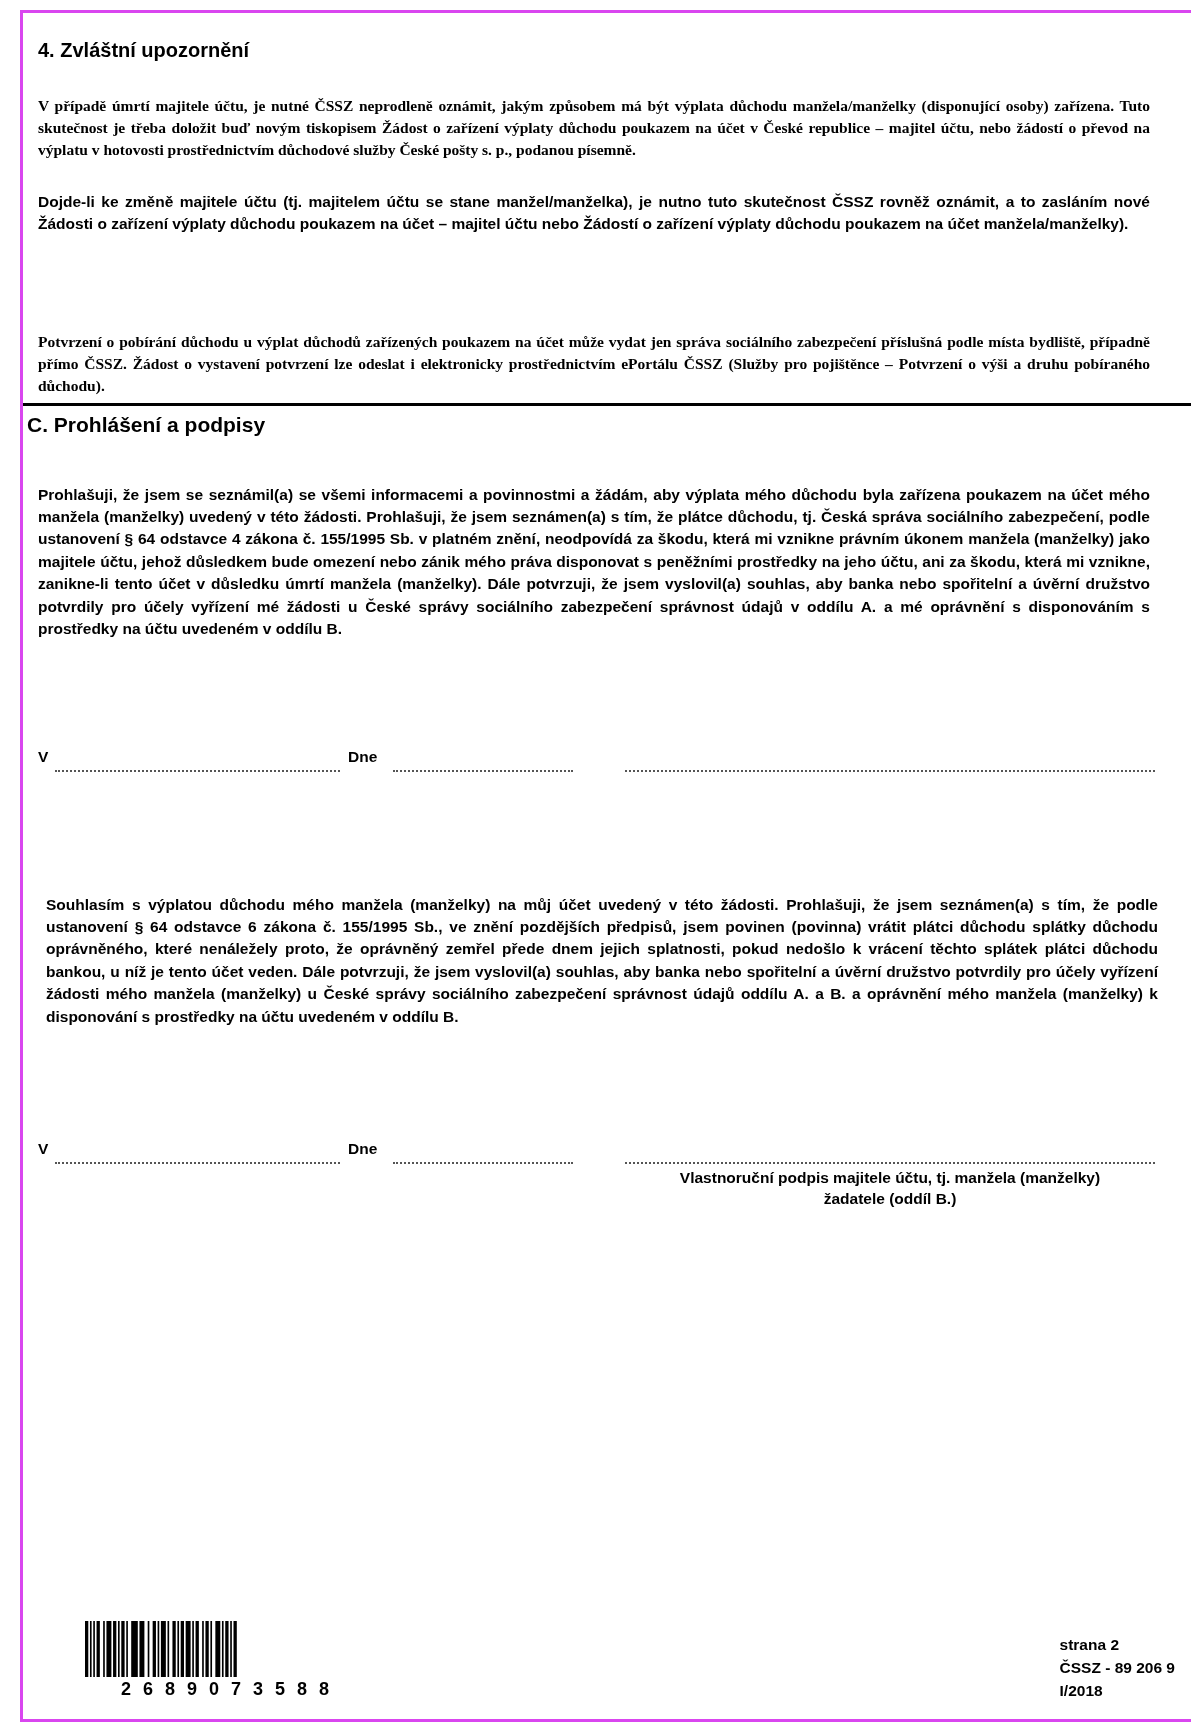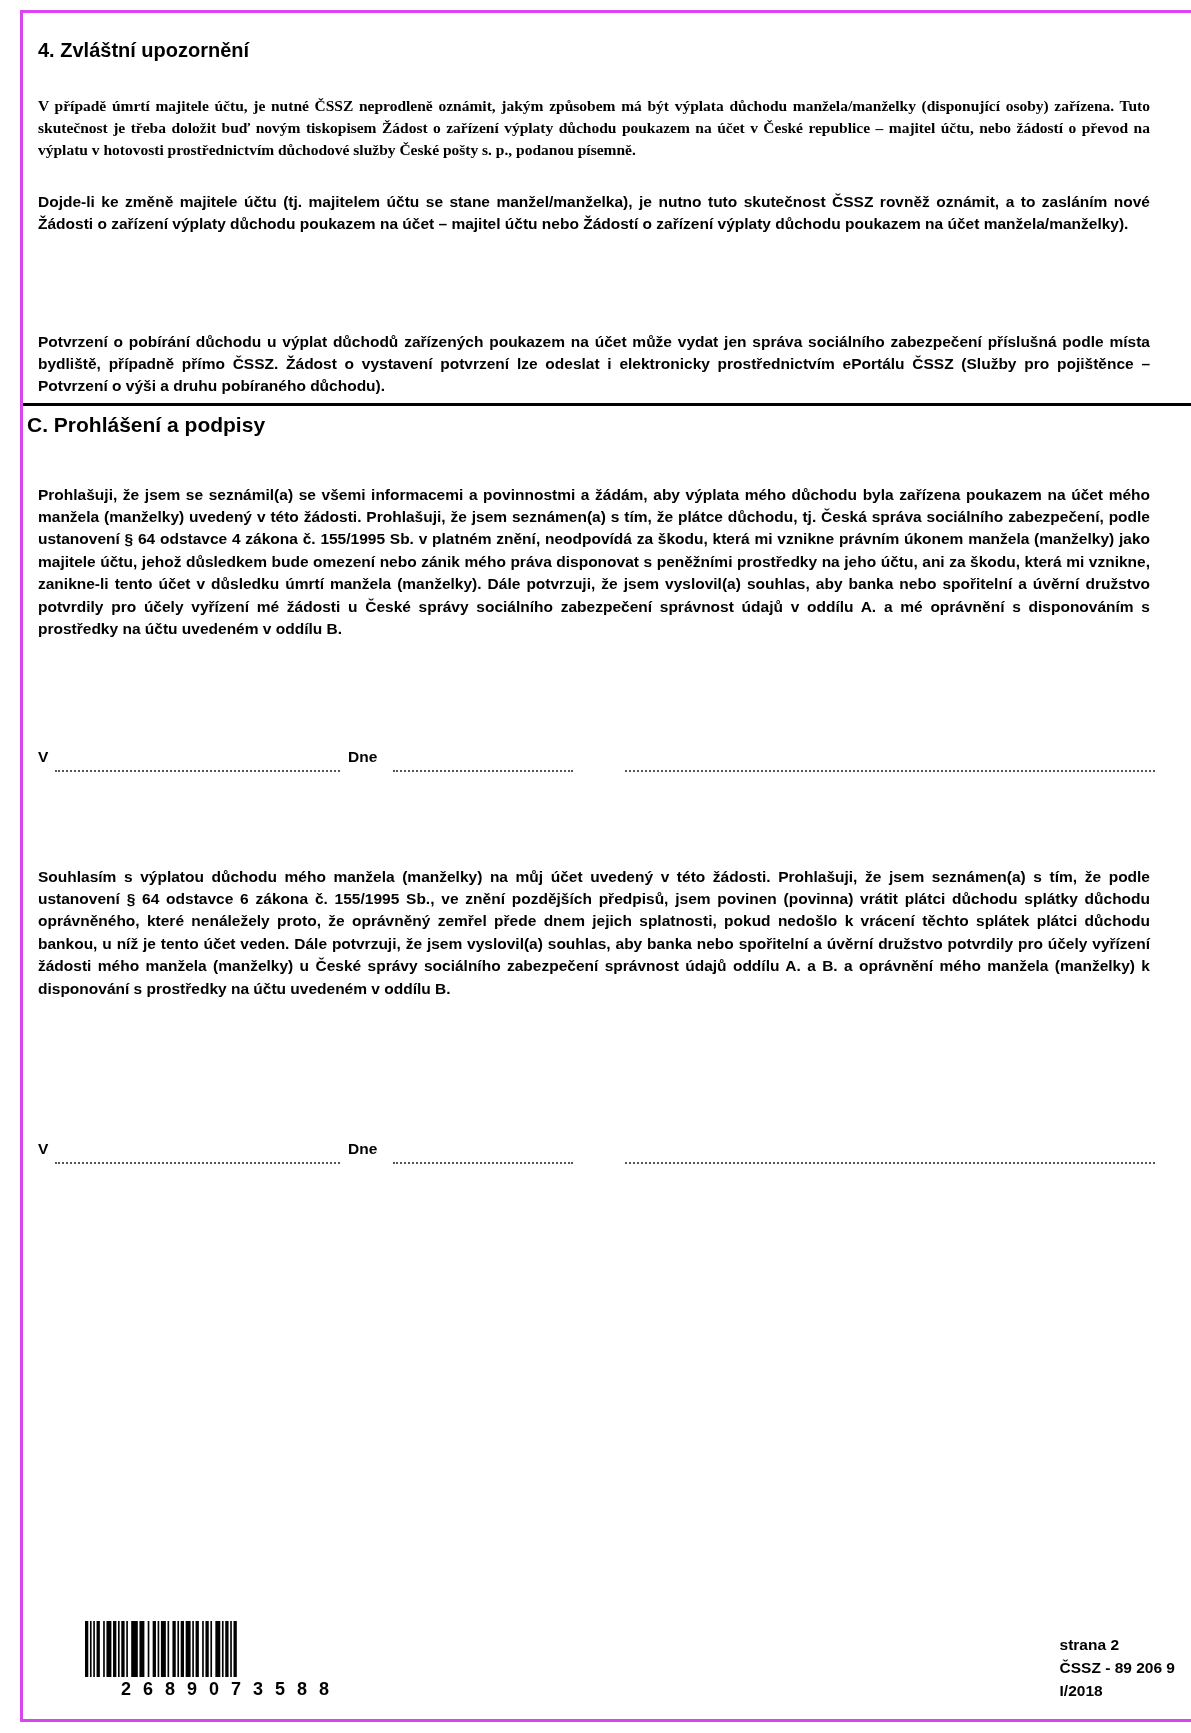--- a/index.html
+++ b/index.html
@@ -21,32 +21,32 @@
     font-size:20px;
   }
   .para {
     position:absolute; left:15px; width:1112px;
     font-size:15.5px; line-height:22.4px;
     text-align:justify; text-justify:inter-word;
   }
   .p1 { top:66px;font-family:Liberation Serif, serif; }
   .p2 { top:162px; }
   .p3 { top:246px; }
-  .p4 { top:302px; }
+  .p4 { top:302px;font-family:Liberation Serif, serif; }
 
   .divider {
     position:absolute; left:0; right:0; top:390px;
     height:3px; background:#000;
   }
   .secC-heading {
     position:absolute; left:4px; top:400px;
     font-size:21px;
   }
   .decl-a { top:455px; }
-  .decl-b { top:837px; }
+  .decl-b { top:865px;margin-left:8px; }
 
   .sig-row { position:absolute; left:0; width:1142px; height:80px; }
   .sig-a { top:735px; }
   .sig-b { top:1127px; }
   .sig-label { position:absolute; top:0; font-size:15.5px; }
   .v-label   { left:15px; }
   .dne-label { left:325px; }
   .dots {
     position:absolute; height:20px;
     border-bottom:2px dotted #555;
@@ -96,20 +96,24 @@
     </div>
 
     <p class="para decl-b">Souhlasím s výplatou důchodu mého manžela (manželky) na můj účet uvedený v této žádosti. Prohlašuji, že jsem seznámen(a) s tím, že podle ustanovení § 64 odstavce 6 zákona č. 155/1995 Sb., ve znění pozdějších předpisů, jsem povinen (povinna) vrátit plátci důchodu splátky důchodu oprávněného, které nenáležely proto, že oprávněný zemřel přede dnem jejich splatnosti, pokud nedošlo k vrácení těchto splátek plátci důchodu bankou, u níž je tento účet veden. Dále potvrzuji, že jsem vyslovil(a) souhlas, aby banka nebo spořitelní a úvěrní družstvo potvrdily pro účely vyřízení žádosti mého manžela (manželky) u České správy sociálního zabezpečení správnost údajů oddílu A. a B. a oprávnění mého manžela (manželky) k disponování s prostředky na účtu uvedeném v oddílu B.</p>
 
     <div class="sig-row sig-b">
       <span class="sig-label v-label">V</span>
       <div class="dots dots-place"></div>
       <span class="sig-label dne-label">Dne</span>
       <div class="dots dots-date"></div>
       <div class="dots dots-sign"></div>
+      <div class="sig-caption">
+        <span>Vlastnoruční podpis majitele účtu, tj. manžela (manželky)</span><br>
+        <span>žadatele (oddíl B.)</span>
+      </div>
     </div>
 
     <div class="barcode-block">
       <svg class="barcode-bars" id="barcode-svg" width="205" height="56" viewBox="0 0 205 56">
           <rect x="0" y="0" width="3.3" height="56" fill="#000"></rect>
           <rect x="4.949999999999999" y="0" width="1.65" height="56" fill="#000"></rect>
           <rect x="8.25" y="0" width="1.65" height="56" fill="#000"></rect>
           <rect x="11.55" y="0" width="3.3" height="56" fill="#000"></rect>
           <rect x="18.150000000000002" y="0" width="1.65" height="56" fill="#000"></rect>
           <rect x="21.45" y="0" width="4.949999999999999" height="56" fill="#000"></rect>

